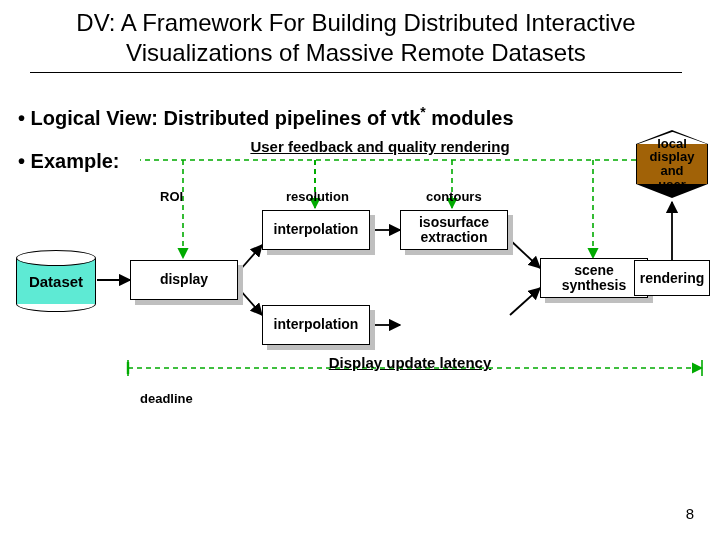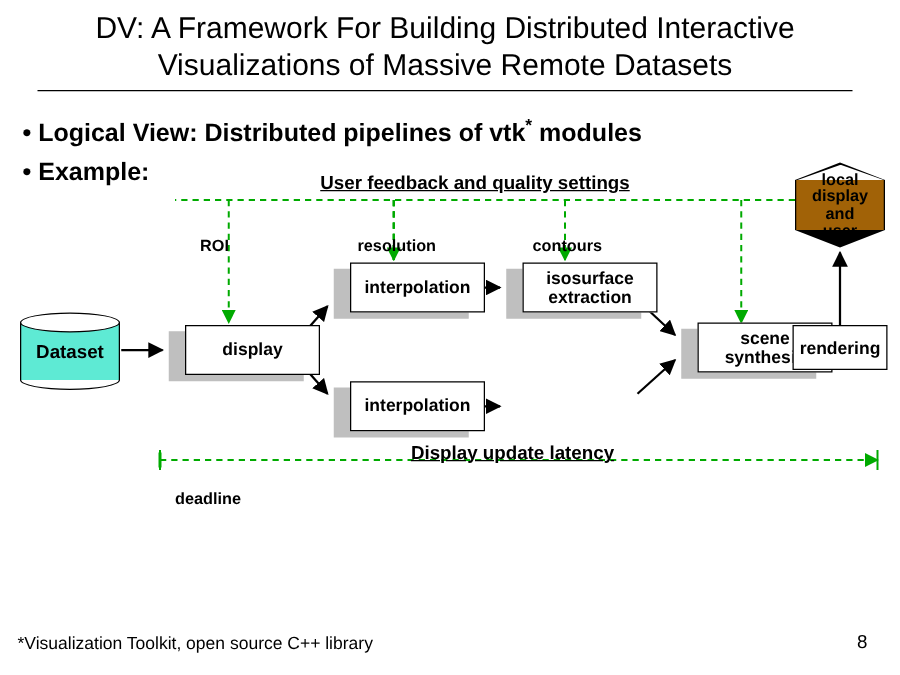--- a/index.html
+++ b/index.html
@@ -28,21 +28,21 @@
     position: absolute;
     left: 30px; right: 30px; top: 72px;
     border-bottom: 1px solid #000;
   }
   .bullets {
     position: absolute;
     left: 18px; top: 84px;
     font-size: 20px;
     font-weight: bold;
   }
-  .bullets p { margin: 8px 0; }
+  .bullets p { margin: 20px 0; }
   sup.star { font-size: 0.7em; vertical-align: super; }
 
   .diagram {
     position: absolute;
     left: 0; top: 110px;
     width: 720px; height: 270px;
   }
   .abs { position: absolute; }
 
   
@@ -89,21 +89,20 @@
     position: absolute; left: 5px; top: 5px;
     width: 108px; height: 40px;
     background: #bfbfbf;
   }
   .stage .face {
     position: absolute; left: 0; top: 0;
     width: 108px; height: 40px;
     background: #fff; border: 1.5px solid #000;
     display: flex; align-items: center; justify-content: center;
     line-height: 1.1;
-    margin-left: 18px;
   }
 
   
   .cyl {
     position: absolute;
     left: 16px; top: 140px;
     width: 80px; height: 62px;
   }
   .cyl .body {
     position: absolute; left: 0; right: 0; top: 8px; bottom: 8px;
@@ -203,21 +202,21 @@
         <line x1="315" y1="50" x2="315" y2="98"></line>
 
         <line x1="128" y1="258" x2="702" y2="258" marker-start="url(#tick)" marker-end="url(#garr)"></line>
         <line x1="702" y1="258" x2="128" y2="258" marker-end="url(#garr)" opacity="0"></line>
 
         <line x1="702" y1="250" x2="702" y2="266" stroke-dasharray="0"></line>
         <line x1="128" y1="250" x2="128" y2="266" stroke-dasharray="0"></line>
       </g>
     </svg>
 
-    <div class="abs label" style="left:230px; top:28px; width:300px; text-align:center; text-decoration:underline;">User feedback and quality settings</div>
+    <div class="abs label" style="left:230px; top:28px; width:300px; text-align:center; text-decoration:underline;">User feedback and quality rendering</div>
 
     <div class="abs small" style="left:160px; top:58px;">ROI</div>
     <div class="abs small" style="left:286px; top:58px;">resolution</div>
     <div class="abs small" style="left:426px; top:58px;">contours</div>
 
     <div class="hex">
       <span class="cap-top"></span>
       <div class="hex-body">
         <span>local</span>
         <span>display</span>
@@ -279,15 +278,14 @@
 
     <div class="abs" style="left:634px; top:150px; width:76px; height:36px; border:1.5px solid #000; background:#fff; display:flex; align-items:center; justify-content:center; font-size:14px; font-weight:bold;">
       <span>rendering</span>
     </div>
 
     <div class="abs label" style="left:280px; top:244px; width:260px; text-align:center; text-decoration:underline;">Display update latency</div>
     <div class="abs small" style="left:140px; top:260px;">deadline</div>
 
   </div>
 
-  <div class="footnote">*Visualization Toolkit, open source C++ library</div>
   <div class="pagenum">8</div>
 </div>
 
 </body></html>

